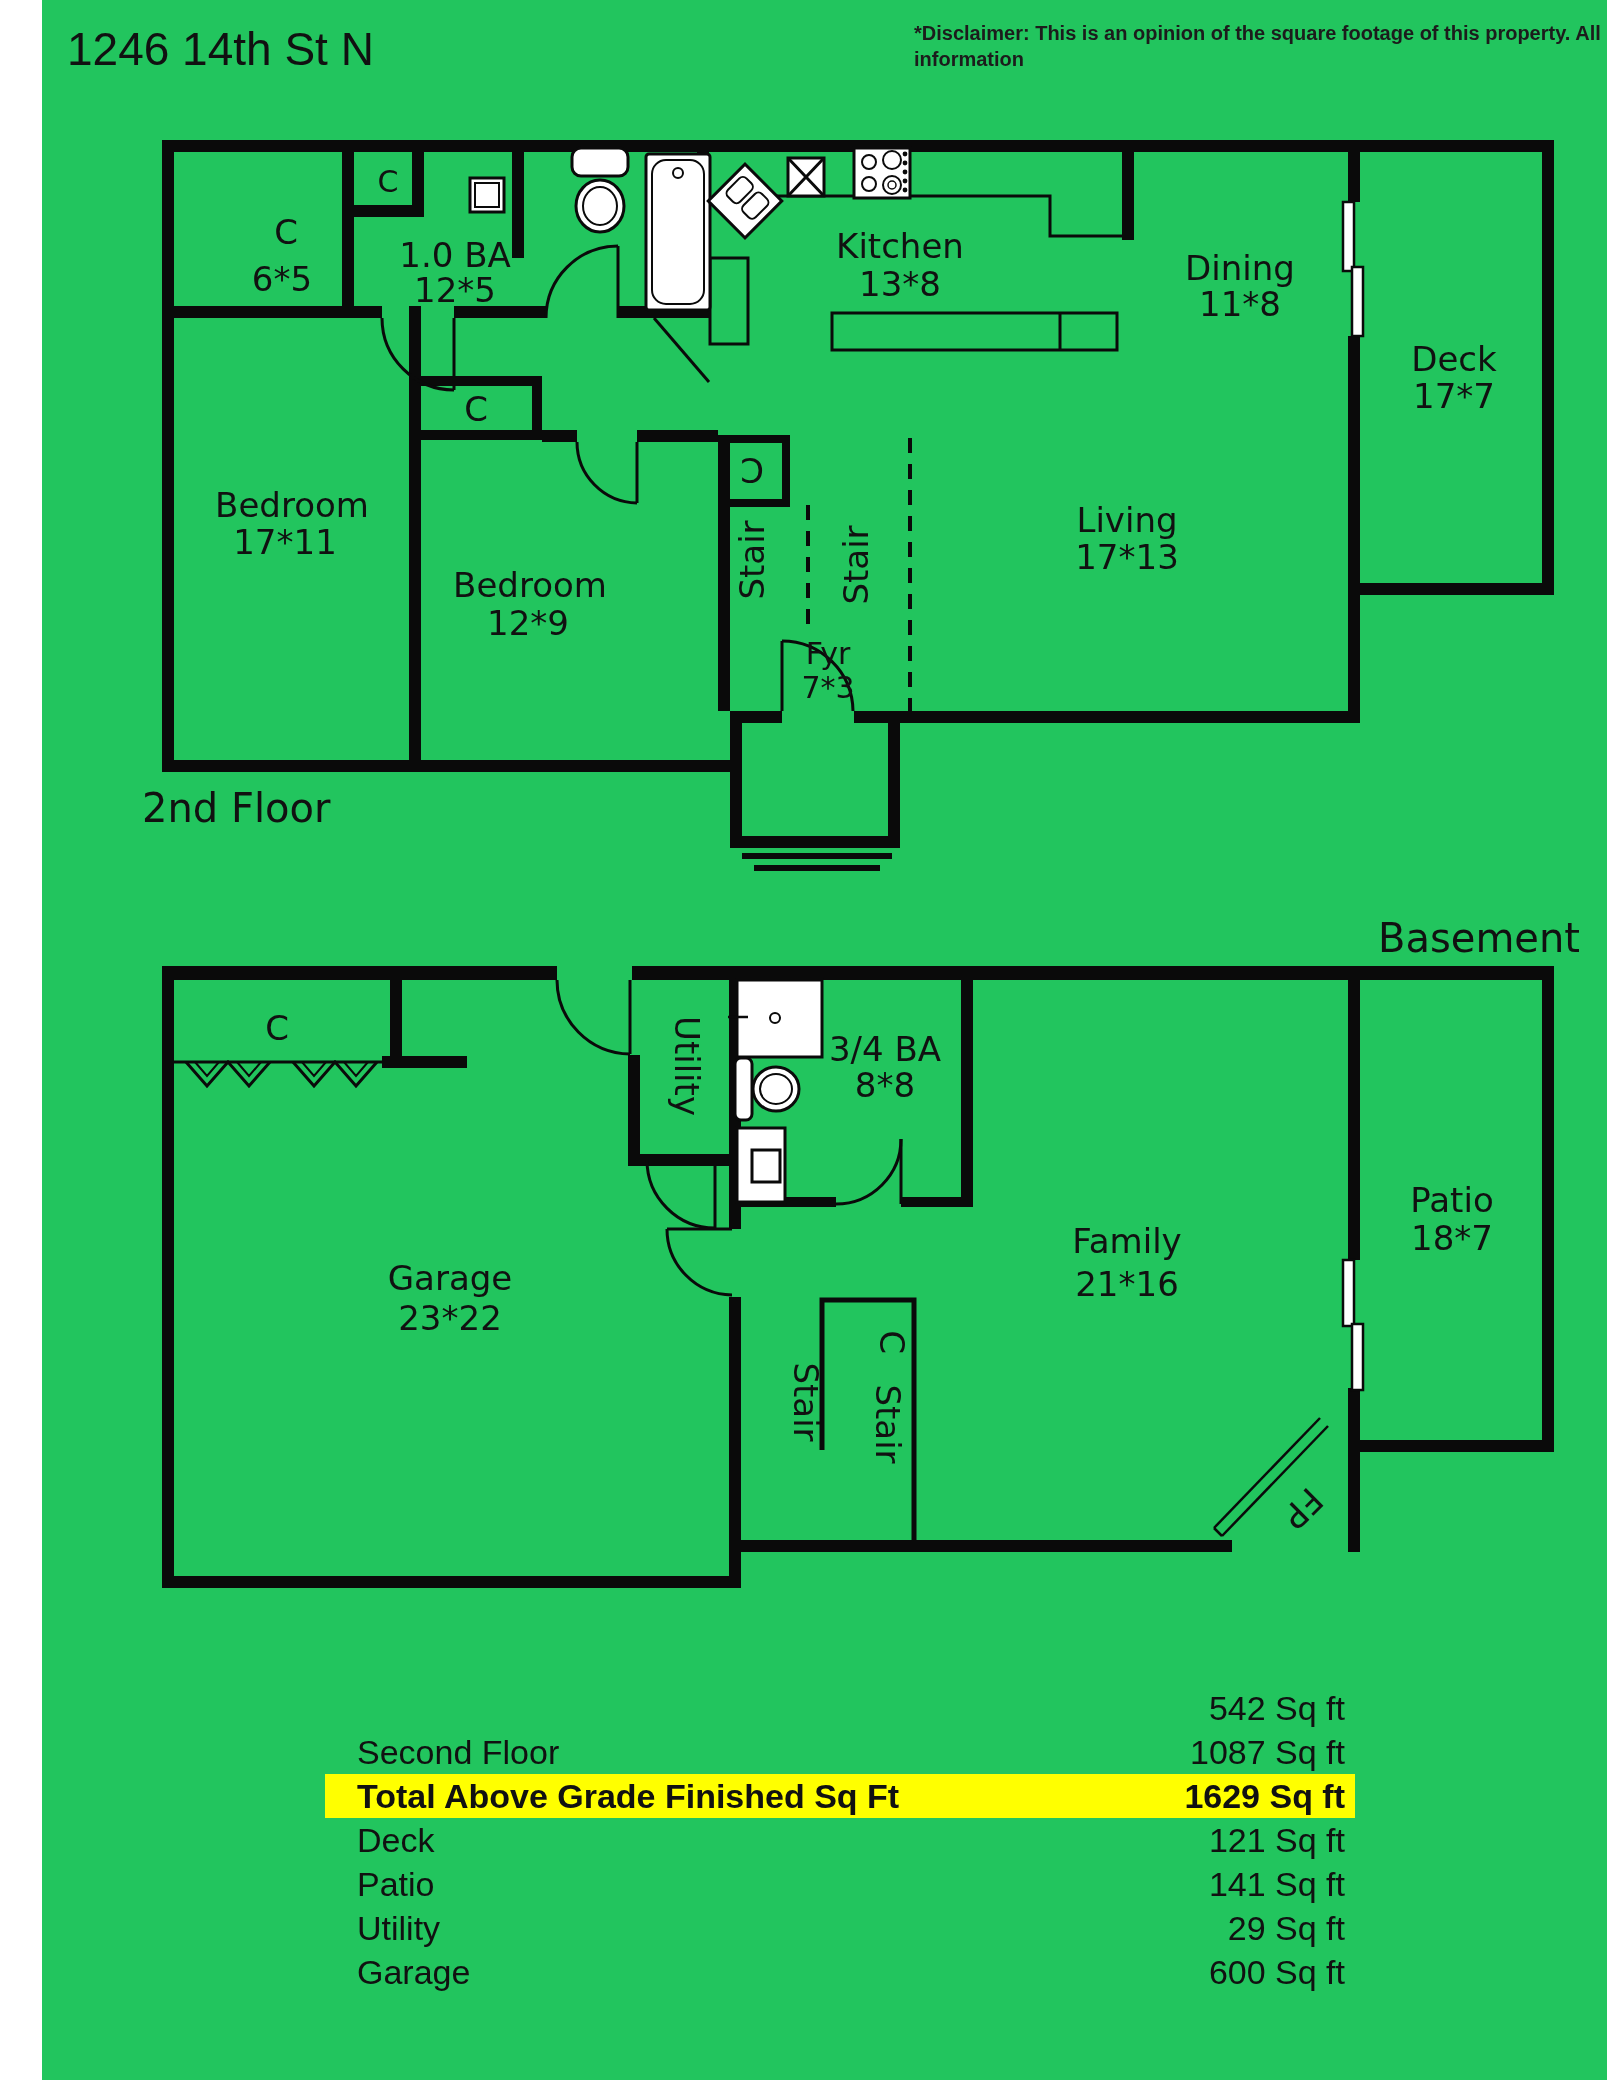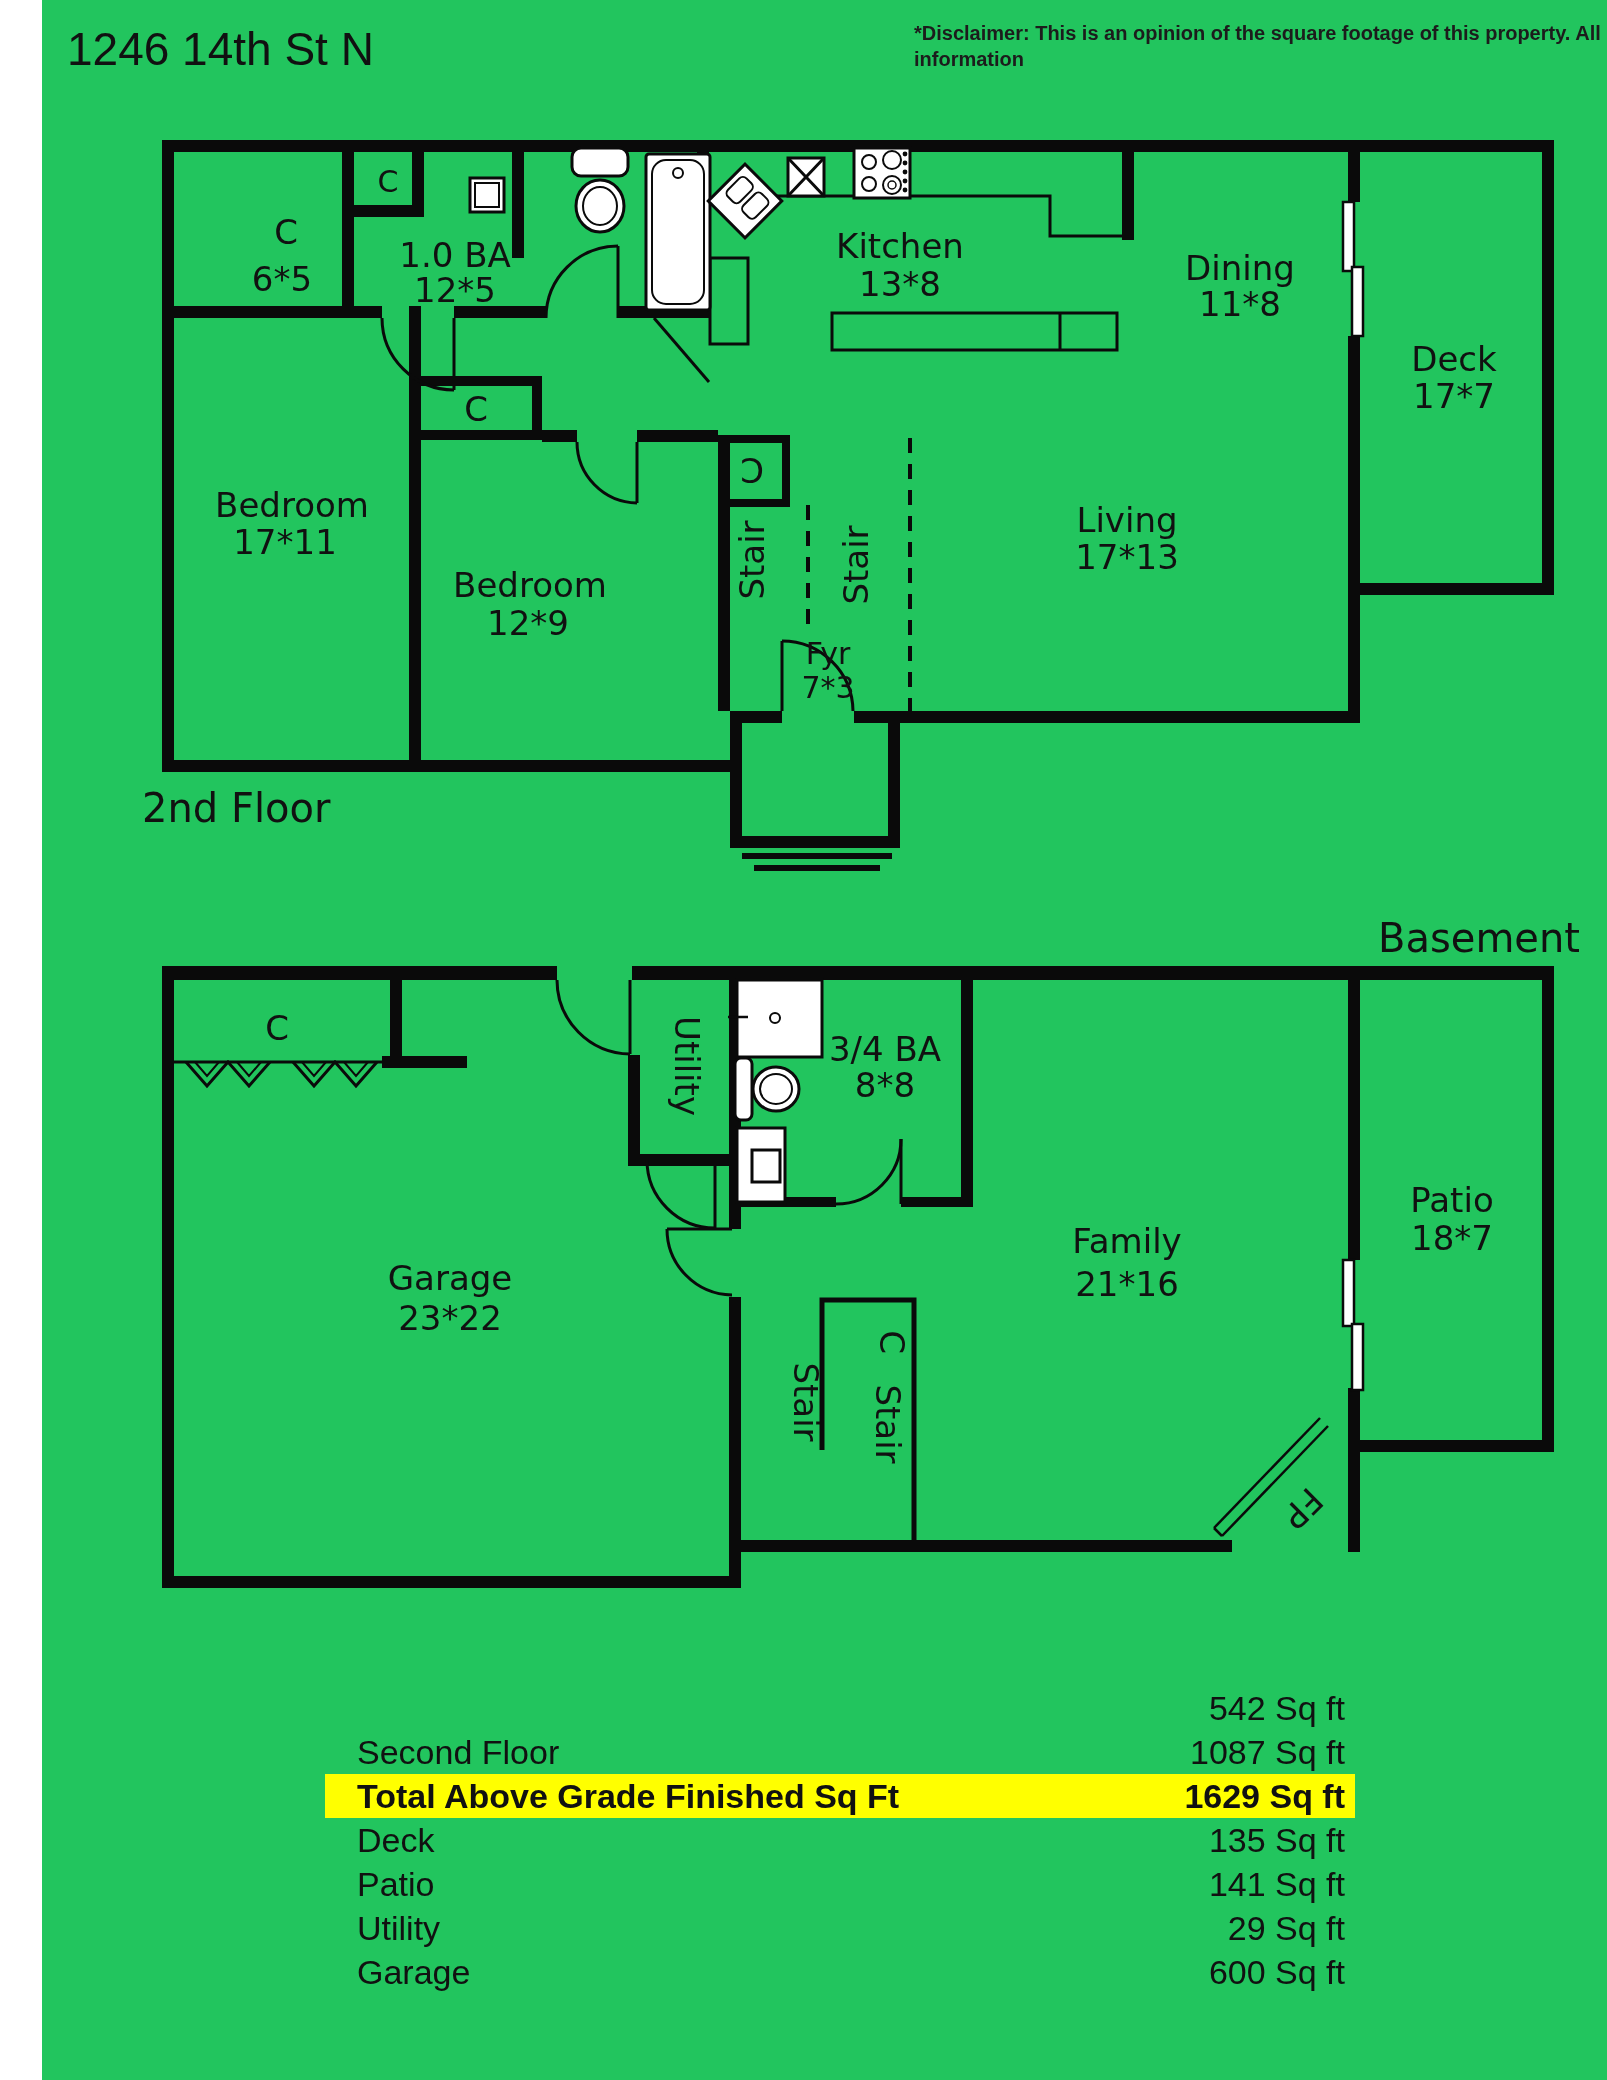--- a/index.html
+++ b/index.html
@@ -284,21 +284,21 @@
     <div class="srow">
       <span class="lbl">Second Floor</span>
       <span class="val">1087 Sq ft</span>
     </div>
     <div class="srow hl">
       <span class="lbl">Total Above Grade Finished Sq Ft</span>
       <span class="val">1629 Sq ft</span>
     </div>
     <div class="srow">
       <span class="lbl">Deck</span>
-      <span class="val">135 Sq ft</span>
+      <span class="val">121 Sq ft</span>
     </div>
     <div class="srow">
       <span class="lbl">Patio</span>
       <span class="val">141 Sq ft</span>
     </div>
     <div class="srow">
       <span class="lbl">Utility</span>
       <span class="val">29 Sq ft</span>
     </div>
     <div class="srow">

